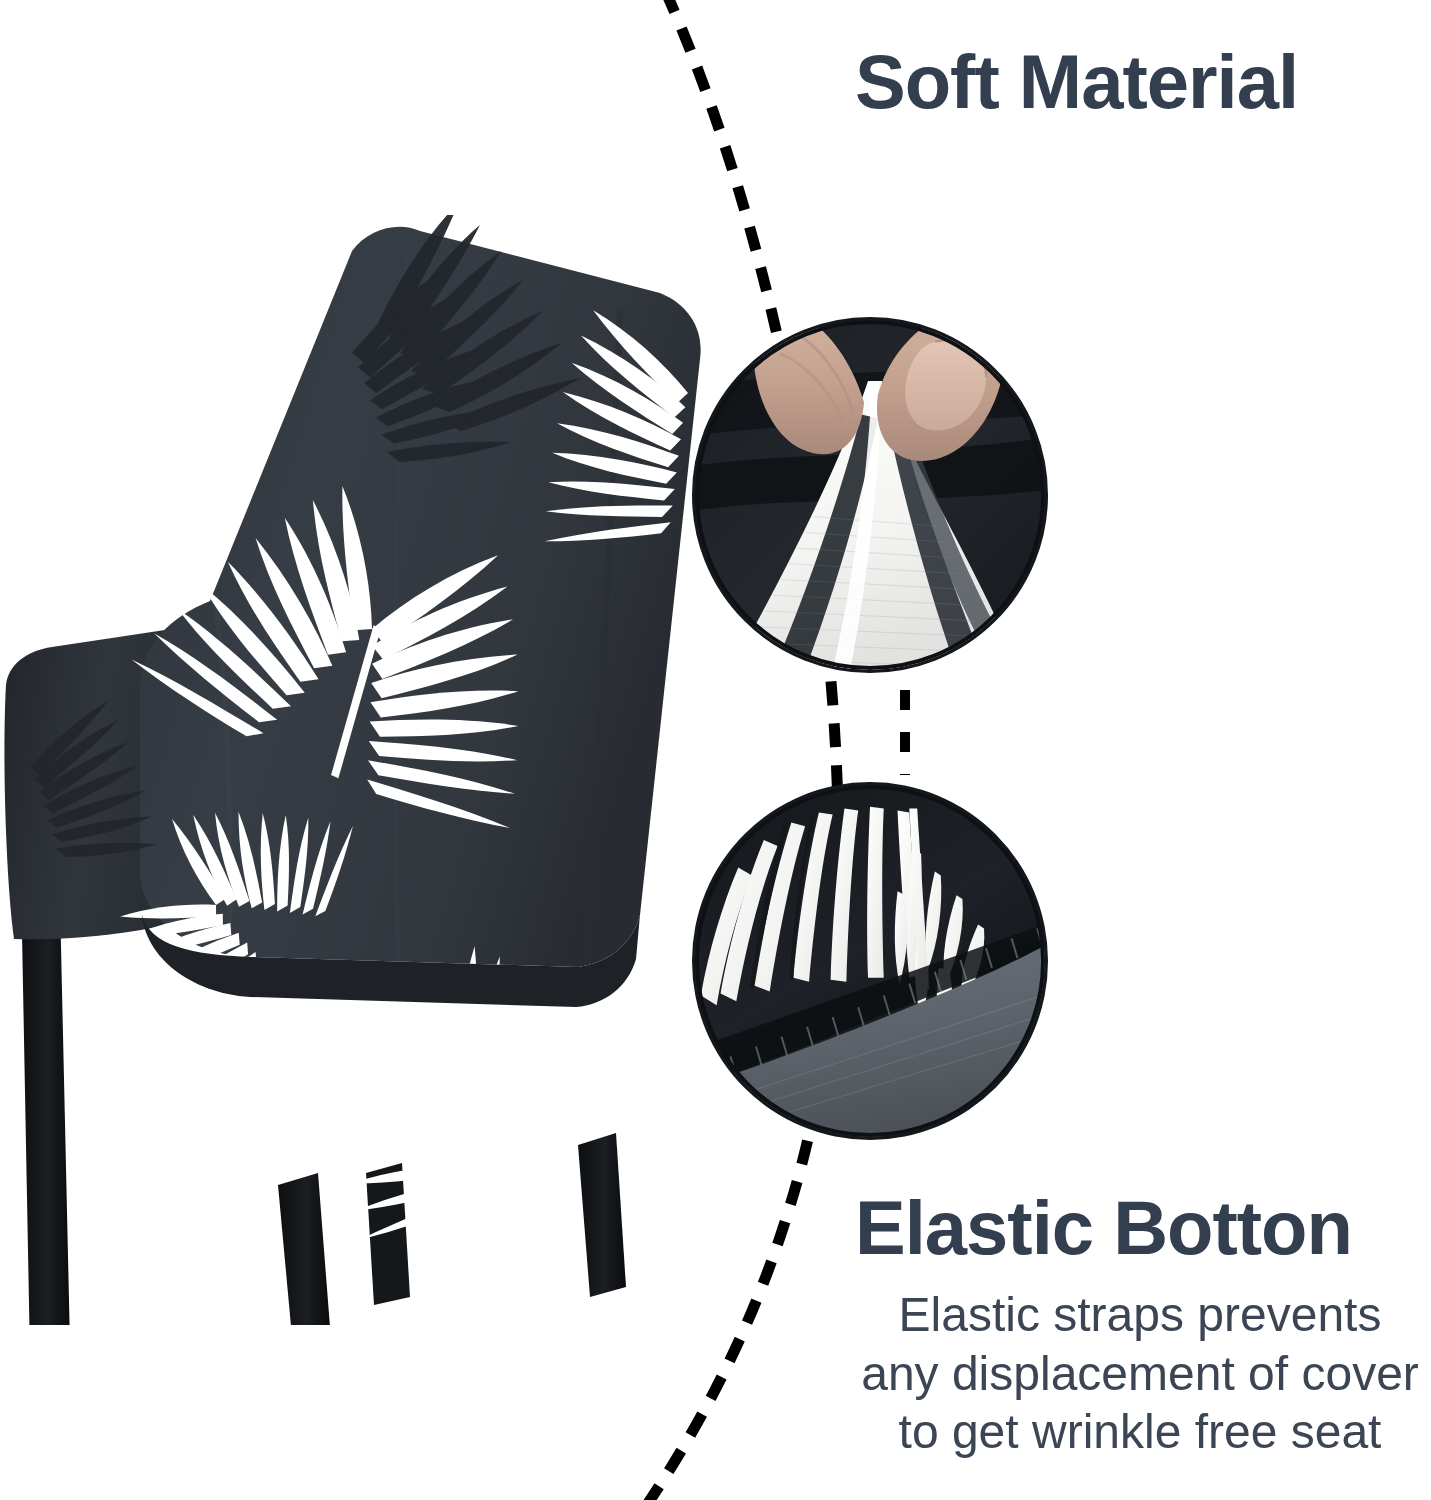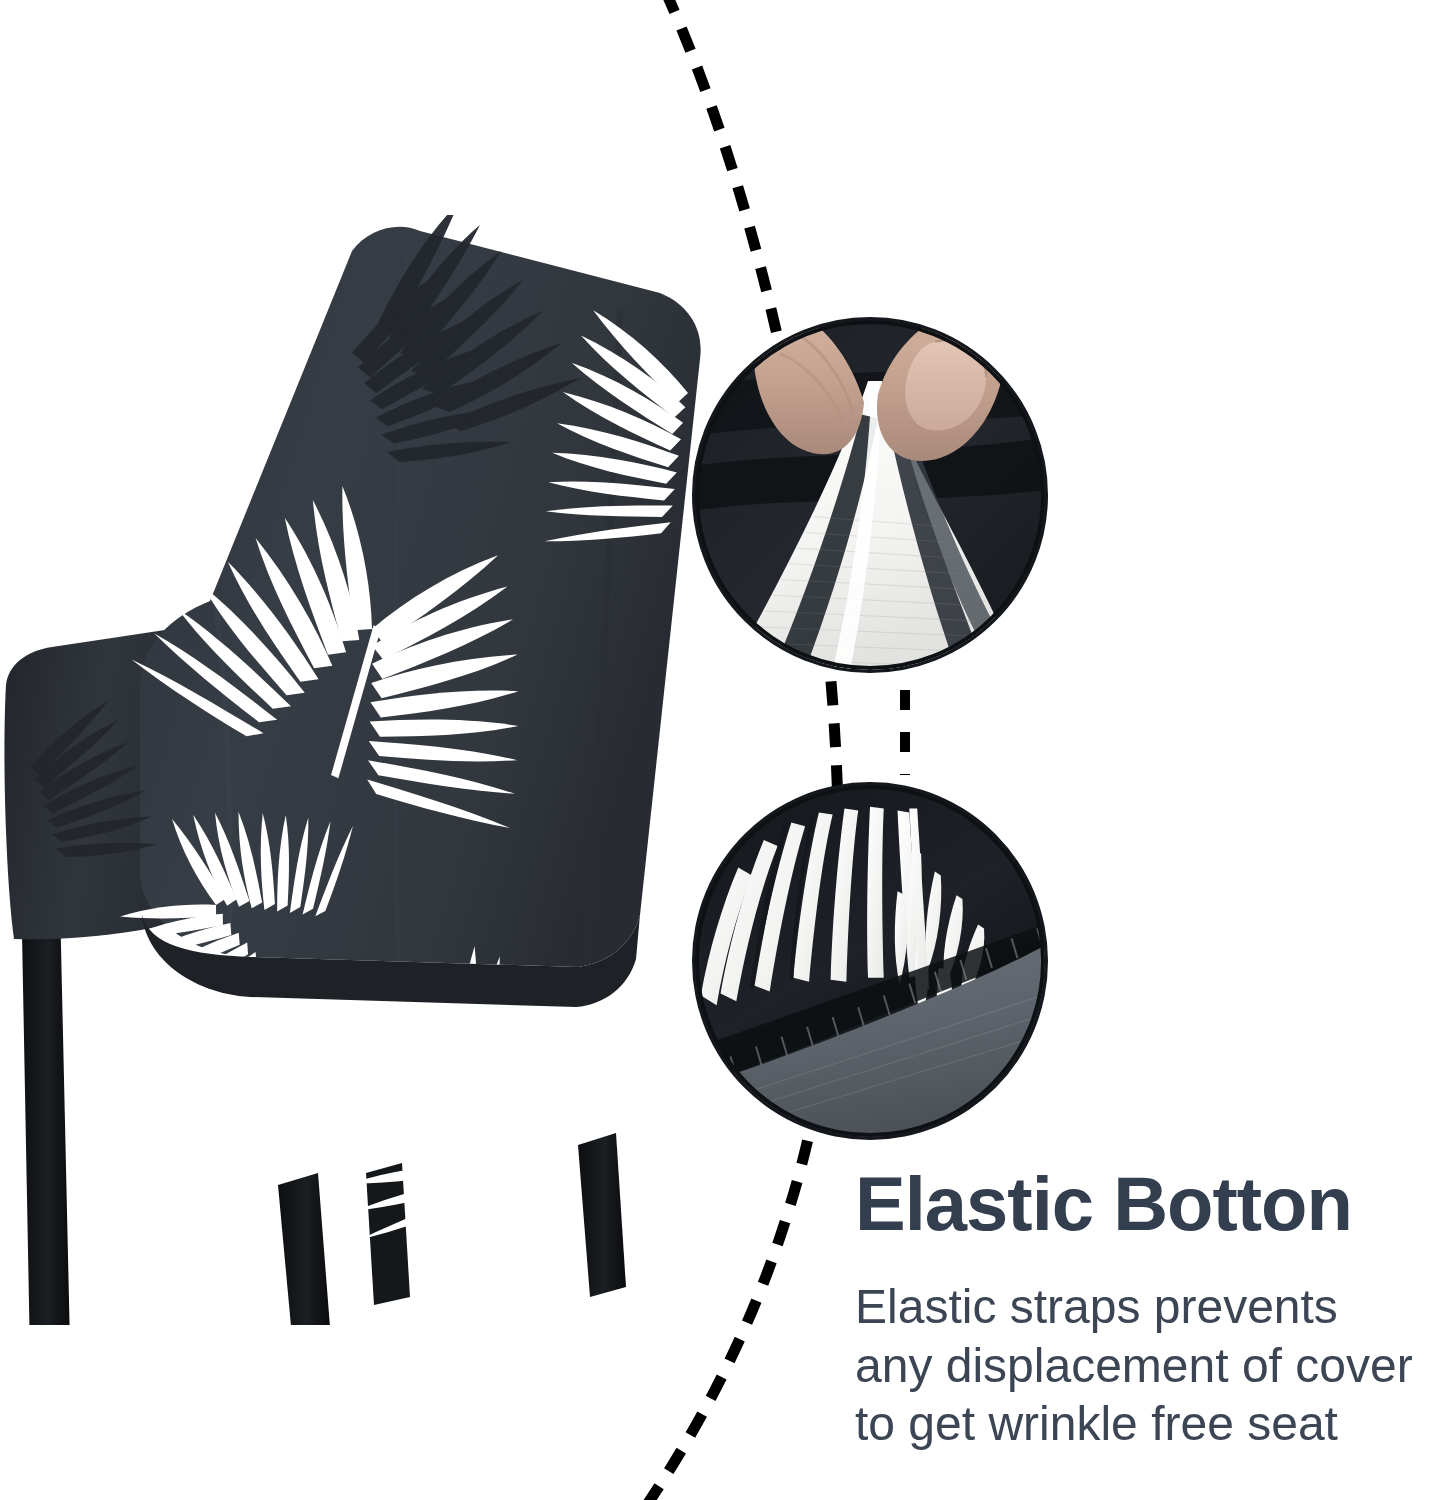--- a/index.html
+++ b/index.html
@@ -15,22 +15,22 @@
   .headline{
     font-size:76px;font-weight:700;letter-spacing:-1px;
     line-height:1.0;color:#333e4e;white-space:nowrap;margin:0;
   }
   .body-copy{
     font-size:48px;font-weight:400;line-height:1.22;
     color:#3b4554;margin:0;max-width:570px;
   }
   #soft-block{top:44px;}
   #soft-block .body-copy{margin-top:22px;}
-  #elastic-block{top:1166px;}
-  #elastic-block .body-copy{margin-top:36px;}
+  #elastic-block{top:1190px;}
+  #elastic-block .body-copy{margin-top:20px;text-align:center;}
 
   
   .arc-svg{position:absolute;left:0;top:0;width:1431px;height:1500px;pointer-events:none;}
 
   
   .chair-wrap{position:absolute;left:0px;top:215px;width:720px;height:1110px;}
   .chair-svg{width:100%;height:100%;display:block;}
 
   
   .inset{
@@ -307,20 +307,21 @@
           <path d="M0,330 L360,212"></path>
             <path d="M0,346 L360,232"></path>
           <path d="M0,362 L360,252"></path>
         </g>
       </g>
       <ellipse cx="178" cy="179" rx="176" ry="177" fill="none" stroke="#0e1114" stroke-width="4"></ellipse>
     </svg>
   </div>
 
   <div class="txt-block" id="soft-block">
+    <h1 class="headline">Soft Material</h1>
   </div>
 
   <div class="txt-block" id="elastic-block">
     <h1 class="headline">Elastic Botton</h1>
     <p class="body-copy">Elastic straps prevents any displacement of cover to get wrinkle free seat</p>
   </div>
 
 </div>
 
 </body></html>

